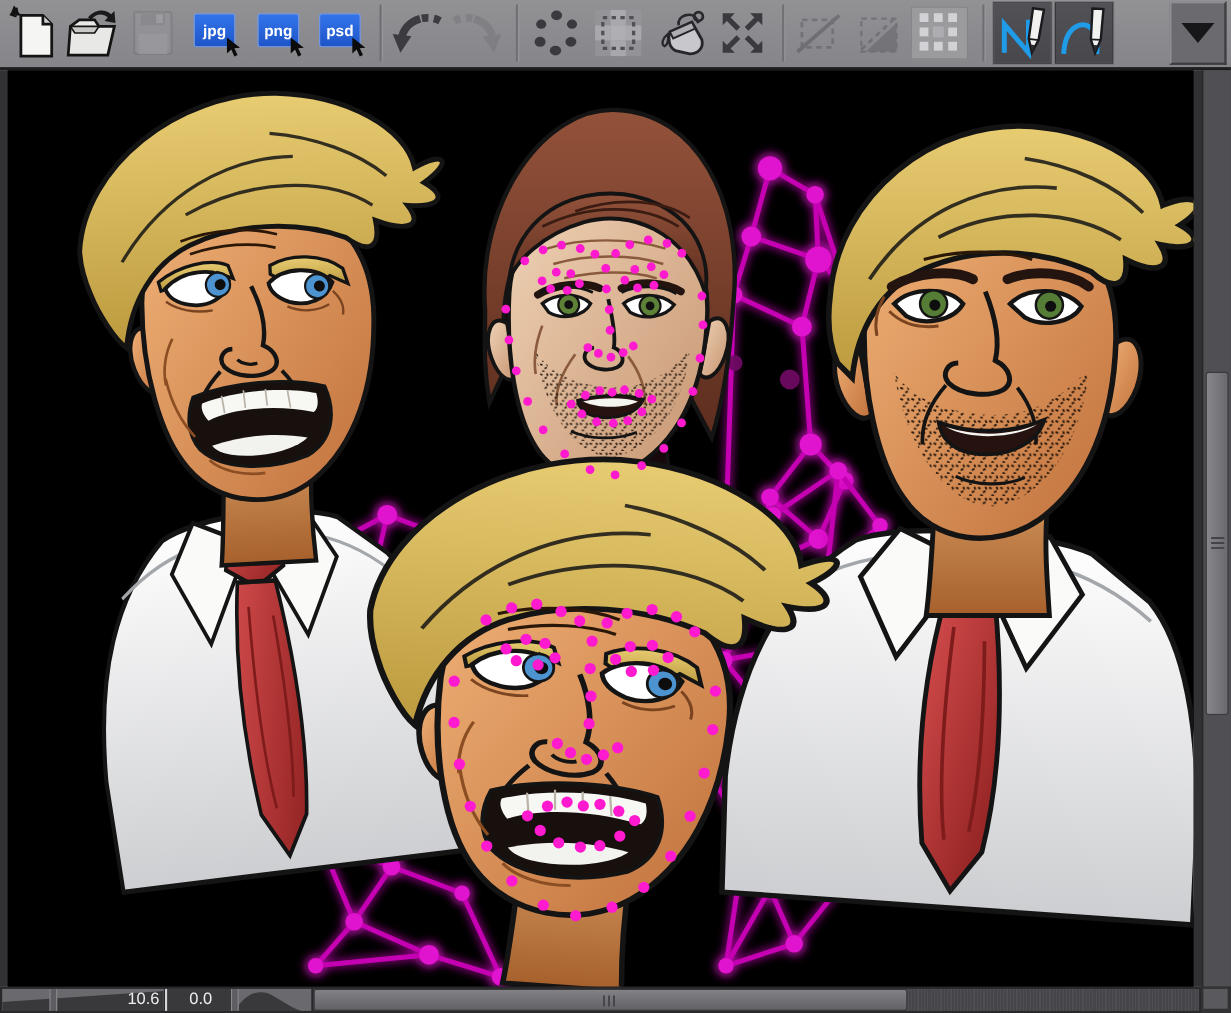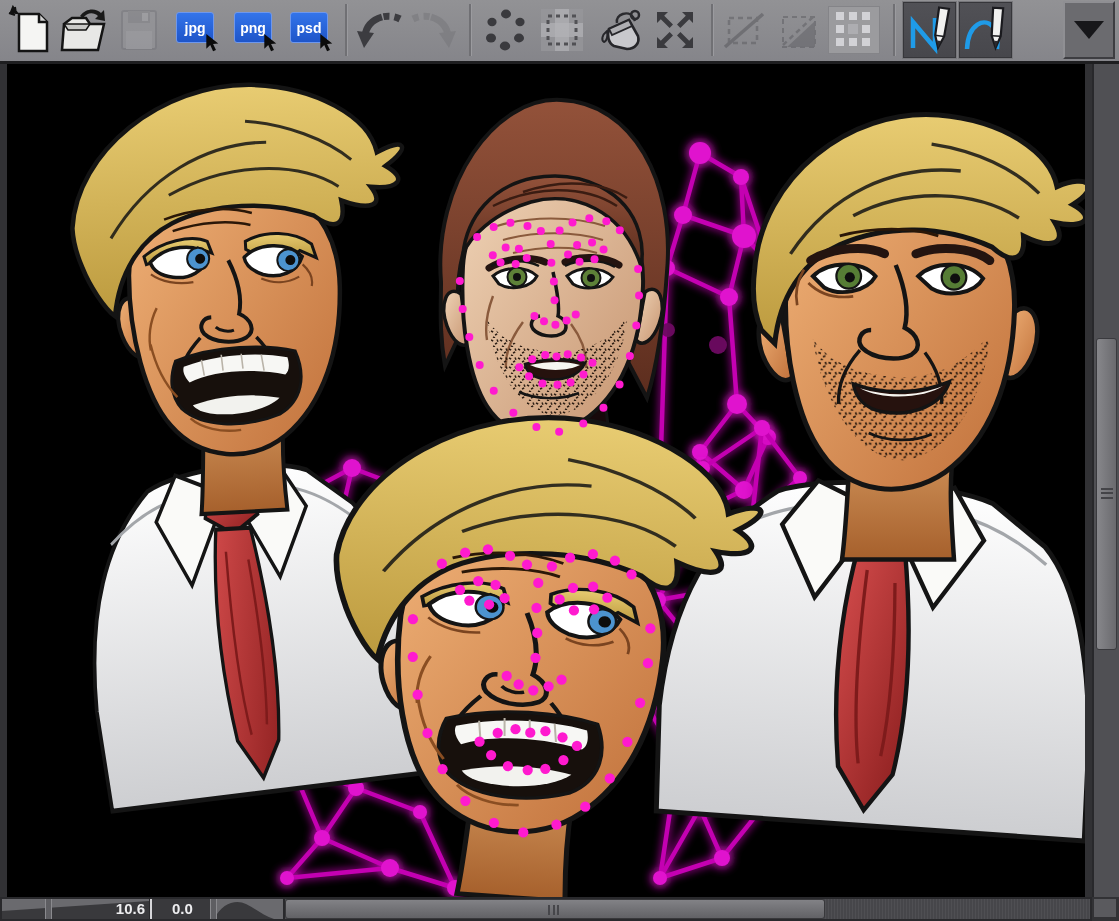--- a/index.html
+++ b/index.html
@@ -38,21 +38,21 @@
             border:1px solid #3A3A3E; border-radius:3px; }
   .grip-v { position:absolute; left:4px; top:50%; margin-top:-6px; width:12px; height:11px;
             background:repeating-linear-gradient(#444448 0 2px, rgba(0,0,0,0) 2px 4.5px); }
 
   
   #bottombar { position:absolute; left:0; top:897px; width:1119px; height:24px; background:#29292C; }
   .slider { position:absolute; top:2px; height:20px; background:#6A6A6E; overflow:hidden; }
   .slider svg { position:absolute; left:0; top:0; }
   .handle { position:absolute; top:0; width:7px; height:20px; background:#5E5E62;
             border-left:1px solid #8A8A8E; border-right:1px solid #8A8A8E; }
-  .slider-val { position:absolute; top:1px; color:#EDEDEF; font-size:15px; line-height:18px;font-weight:bold; }
+  .slider-val { position:absolute; top:1px; color:#EDEDEF; font-size:15px; line-height:18px; }
   #divider1 { position:absolute; left:150px; top:2px; width:2px; height:20px; background:#D6D6D9; }
   #hscroll { position:absolute; left:285px; top:2px; width:805px; height:20px;
              background:#46464A;
              background-image:repeating-linear-gradient(90deg, rgba(255,255,255,.05) 0 1px, rgba(0,0,0,0) 1px 3px); }
   #hthumb { position:absolute; left:0; top:0; width:540px; height:20px;
             background:linear-gradient(#82828 6,#626266); 
             background:linear-gradient(#828286,#626266);
             border:1px solid #38383B; border-radius:3px; }
   .grip-h { position:absolute; top:5px; left:50%; margin-left:-7px; width:13px; height:10px;
             background:repeating-linear-gradient(90deg,#46464A 0 2px, rgba(0,0,0,0) 2px 4.5px); }

